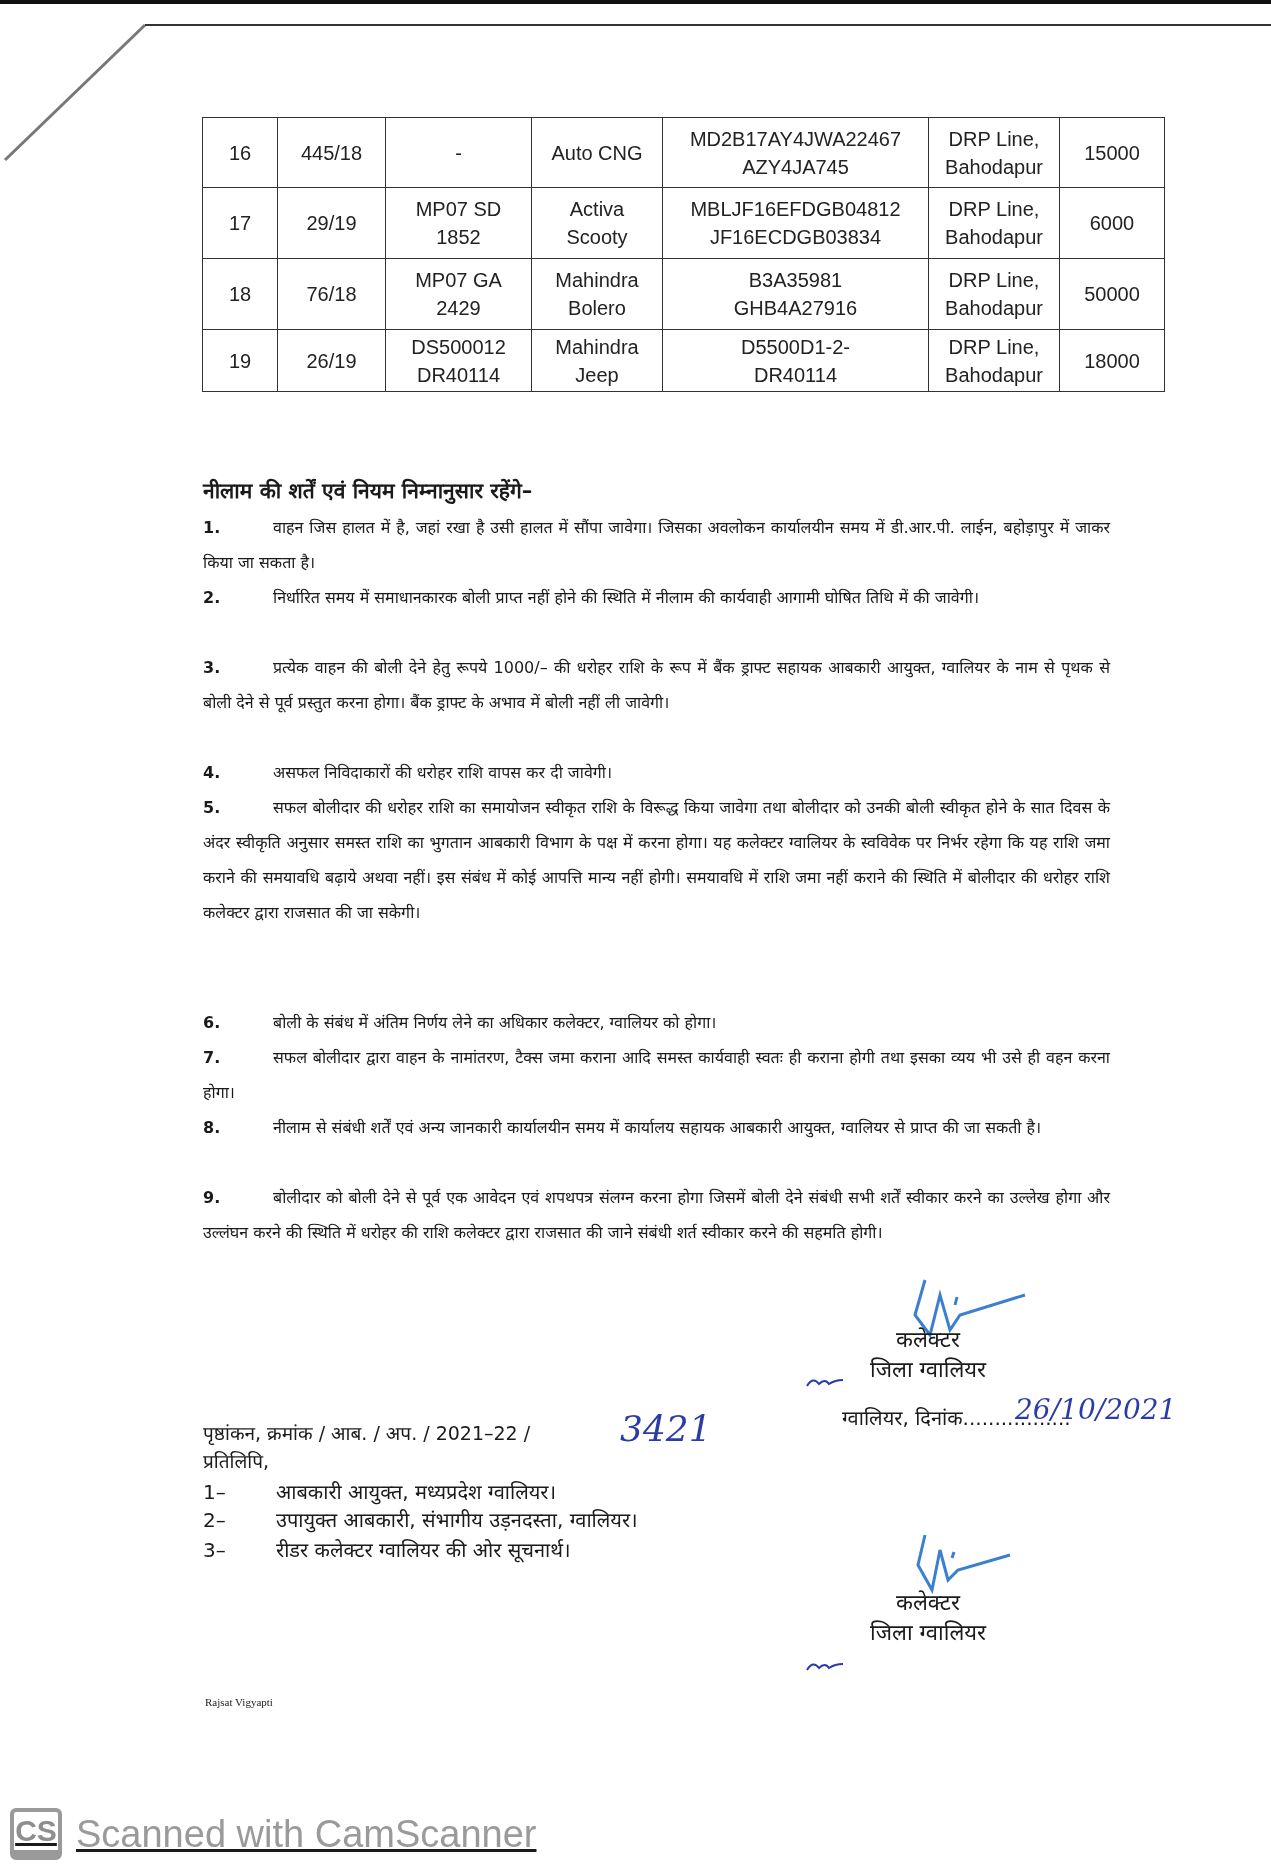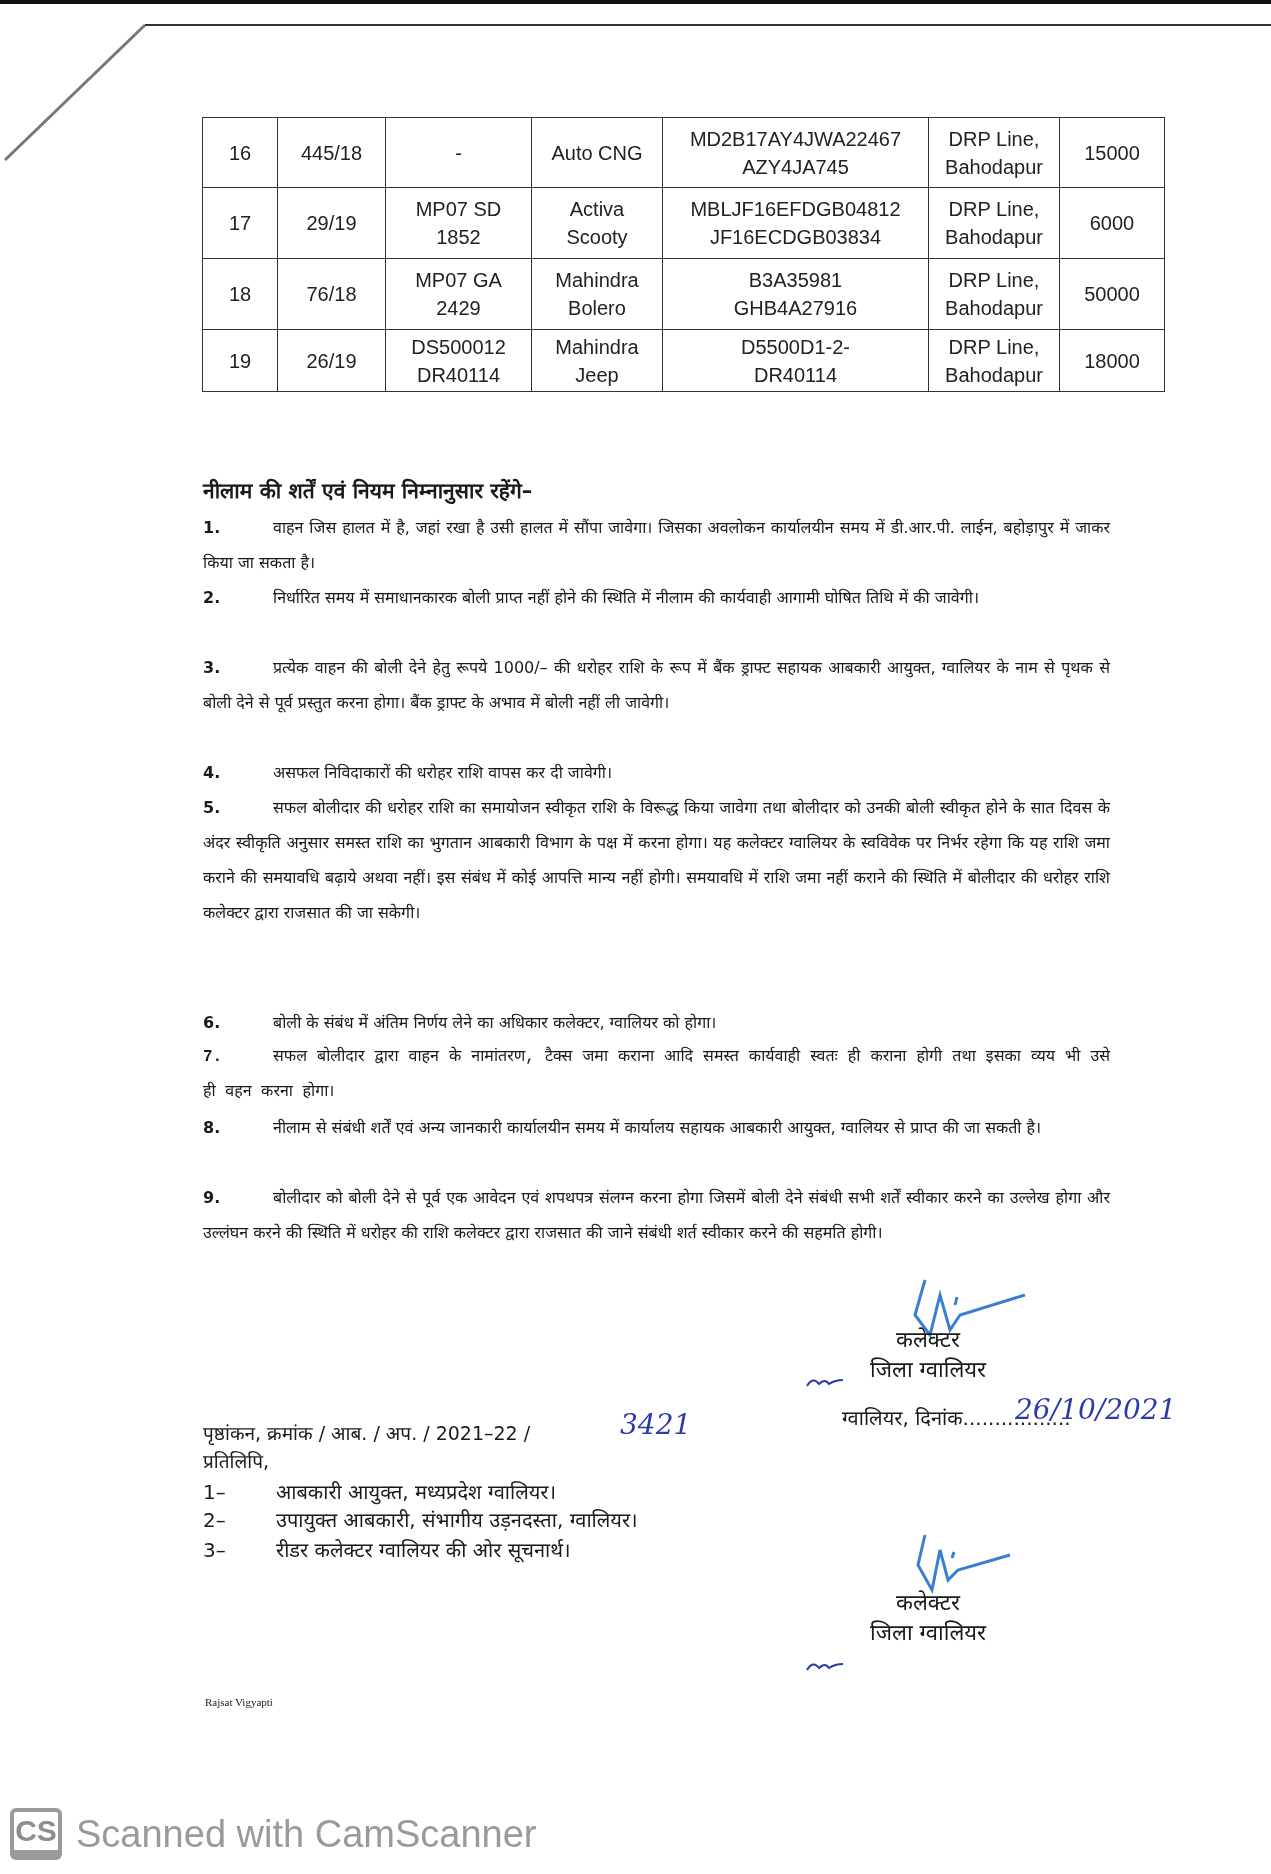--- a/index.html
+++ b/index.html
@@ -18,21 +18,21 @@
   .terms-heading { top:476px; font-weight:bold; font-size:21px; }
   .term { position:absolute; left:203px; width:907px; font-size:16px; line-height:35px; text-align:justify; }
   .term .num { font-weight:bold; display:inline-block; width:70px; }
   .sig-block { position:absolute; text-align:center; font-size:22px; line-height:30px; }
   .sig-scribble { position:absolute; }
   .footer-ref { position:absolute; left:203px; font-size:19px; line-height:30px; }
   .cc-item { position:absolute; left:203px; font-size:20px; }
   .cc-item .n { display:inline-block; width:73px; }
   .handwritten { position:absolute; color:#2b3ba8; font-family:"DejaVu Serif", serif; font-style:italic; }
   .small-foot { position:absolute; left:205px; top:1696px; font-family:"Liberation Serif", serif; font-size:11px; color:#222; }
-  .camscanner { position:absolute; left:10px; top:1806px; height:56px; display:flex; align-items:center; }
+  .camscanner { position:absolute; left:10px; top:1806px; height:56px; display:flex; align-items:center;text-decoration:underline; }
   .cs-logo { width:52px; height:52px; border:4px solid #9a9a9a; border-radius:6px; box-sizing:border-box;
              color:#8e8e8e; font-family:"Liberation Sans", sans-serif; font-weight:bold; font-size:30px;
              display:flex; align-items:center; justify-content:center; border-bottom-width:10px; }
   .cs-text { margin-left:14px; font-family:"Liberation Sans", sans-serif; font-size:38px; color:#9a9a9a; }
 </style>
 </head>
 <body>
 
 <div class="topbar"></div>
 <svg class="fold" viewBox="0 0 160 170">
@@ -128,39 +128,39 @@
 </table>
 
 <div class="body-text terms-heading">नीलाम की शर्तें एवं नियम निम्नानुसार रहेंगे–</div>
 <div id="terms">
     <div class="term" style="top: 510px;"><span class="num">1.</span><span>वाहन जिस हालत में है, जहां रखा है उसी हालत में सौंपा जावेगा। जिसका अवलोकन कार्यालयीन समय में डी.आर.पी. लाईन, बहोड़ापुर में जाकर किया जा सकता है।</span></div>
     <div class="term" style="top: 580px;"><span class="num">2.</span><span>निर्धारित समय में समाधानकारक बोली प्राप्त नहीं होने की स्थिति में नीलाम की कार्यवाही आगामी घोषित तिथि में की जावेगी।</span></div>
     <div class="term" style="top: 650px;"><span class="num">3.</span><span>प्रत्येक वाहन की बोली देने हेतु रूपये 1000/– की धरोहर राशि के रूप में बैंक ड्राफ्ट सहायक आबकारी आयुक्त, ग्वालियर के नाम से पृथक से बोली देने से पूर्व प्रस्तुत करना होगा। बैंक ड्राफ्ट के अभाव में बोली नहीं ली जावेगी।</span></div>
     <div class="term" style="top: 755px;"><span class="num">4.</span><span>असफल निविदाकारों की धरोहर राशि वापस कर दी जावेगी।</span></div>
     <div class="term" style="top: 790px;"><span class="num">5.</span><span>सफल बोलीदार की धरोहर राशि का समायोजन स्वीकृत राशि के विरूद्ध किया जावेगा तथा बोलीदार को उनकी बोली स्वीकृत होने के सात दिवस के अंदर स्वीकृति अनुसार समस्त राशि का भुगतान आबकारी विभाग के पक्ष में करना होगा। यह कलेक्टर ग्वालियर के स्वविवेक पर निर्भर रहेगा कि यह राशि जमा कराने की समयावधि बढ़ाये अथवा नहीं। इस संबंध में कोई आपत्ति मान्य नहीं होगी। समयावधि में राशि जमा नहीं कराने की स्थिति में बोलीदार की धरोहर राशि कलेक्टर द्वारा राजसात की जा सकेगी।</span></div>
     <div class="term" style="top: 1005px;"><span class="num">6.</span><span>बोली के संबंध में अंतिम निर्णय लेने का अधिकार कलेक्टर, ग्वालियर को होगा।</span></div>
-    <div class="term" style="top: 1040px; font-family: Liberation Mono, monospace;"><span class="num">7.</span><span>सफल बोलीदार द्वारा वाहन के नामांतरण, टैक्स जमा कराना आदि समस्त कार्यवाही स्वतः ही कराना होगी तथा इसका व्यय भी उसे ही वहन करना होगा।</span></div>
+    <div class="term" style="top: 1040px;"><span class="num">7.</span><span>सफल बोलीदार द्वारा वाहन के नामांतरण, टैक्स जमा कराना आदि समस्त कार्यवाही स्वतः ही कराना होगी तथा इसका व्यय भी उसे ही वहन करना होगा।</span></div>
     <div class="term" style="top: 1110px;"><span class="num">8.</span><span>नीलाम से संबंधी शर्तें एवं अन्य जानकारी कार्यालयीन समय में कार्यालय सहायक आबकारी आयुक्त, ग्वालियर से प्राप्त की जा सकती है।</span></div>
     <div class="term" style="top: 1180px;"><span class="num">9.</span><span>बोलीदार को बोली देने से पूर्व एक आवेदन एवं शपथपत्र संलग्न करना होगा जिसमें बोली देने संबंधी सभी शर्तें स्वीकार करने का उल्लेख होगा और उल्लंघन करने की स्थिति में धरोहर की राशि कलेक्टर द्वारा राजसात की जाने संबंधी शर्त स्वीकार करने की सहमति होगी।</span></div>
   </div>
 
 <svg class="sig-scribble" style="left:905px;top:1275px" width="130" height="90">
   <path d="M20 5 L10 40 L25 60 L35 20 L45 55 L55 40 L120 20" stroke="#3b7fd0" stroke-width="3" fill="none"></path>
   <path d="M50 30 L52 22" stroke="#3b7fd0" stroke-width="3"></path>
 </svg>
 <div class="sig-block" style="left:848px;top:1325px;width:160px;">
   <div>कलेक्टर</div>
   <div>जिला ग्वालियर</div>
 </div>
 <svg class="sig-scribble" style="left:805px;top:1374px" width="40" height="16">
   <path d="M2 12 Q8 2 14 10 Q20 4 24 10 Q30 6 38 6" stroke="#2b3ba8" stroke-width="2" fill="none"></path>
 </svg>
 
 <div class="footer-ref" style="top:1418px;">पृष्ठांकन, क्रमांक / आब. / अप. / 2021–22 /</div>
-<div class="handwritten" style="left:620px;top:1408px;font-size:28px;">3421</div>
+<div class="handwritten" style="left:620px;top:1408px;font-size:36px;">3421</div>
 <div class="footer-ref" style="top:1446px;">प्रतिलिपि,</div>
 <div class="footer-ref" style="left:842px;top:1403px;font-size:20px;">ग्वालियर, दिनांक.................</div>
 <div class="handwritten" style="left:1015px;top:1393px;font-size:28px;">26/10/2021</div>
 <div id="copies">
     <div class="cc-item" style="top: 1478px;"><span class="n">1–</span><span>आबकारी आयुक्त, मध्यप्रदेश ग्वालियर।</span></div>
     <div class="cc-item" style="top: 1506px;"><span class="n">2–</span><span>उपायुक्त आबकारी, संभागीय उड़नदस्ता, ग्वालियर।</span></div>
     <div class="cc-item" style="top: 1536px;"><span class="n">3–</span><span>रीडर कलेक्टर ग्वालियर की ओर सूचनार्थ।</span></div>
   </div>
 
 <svg class="sig-scribble" style="left:910px;top:1530px" width="110" height="80">

